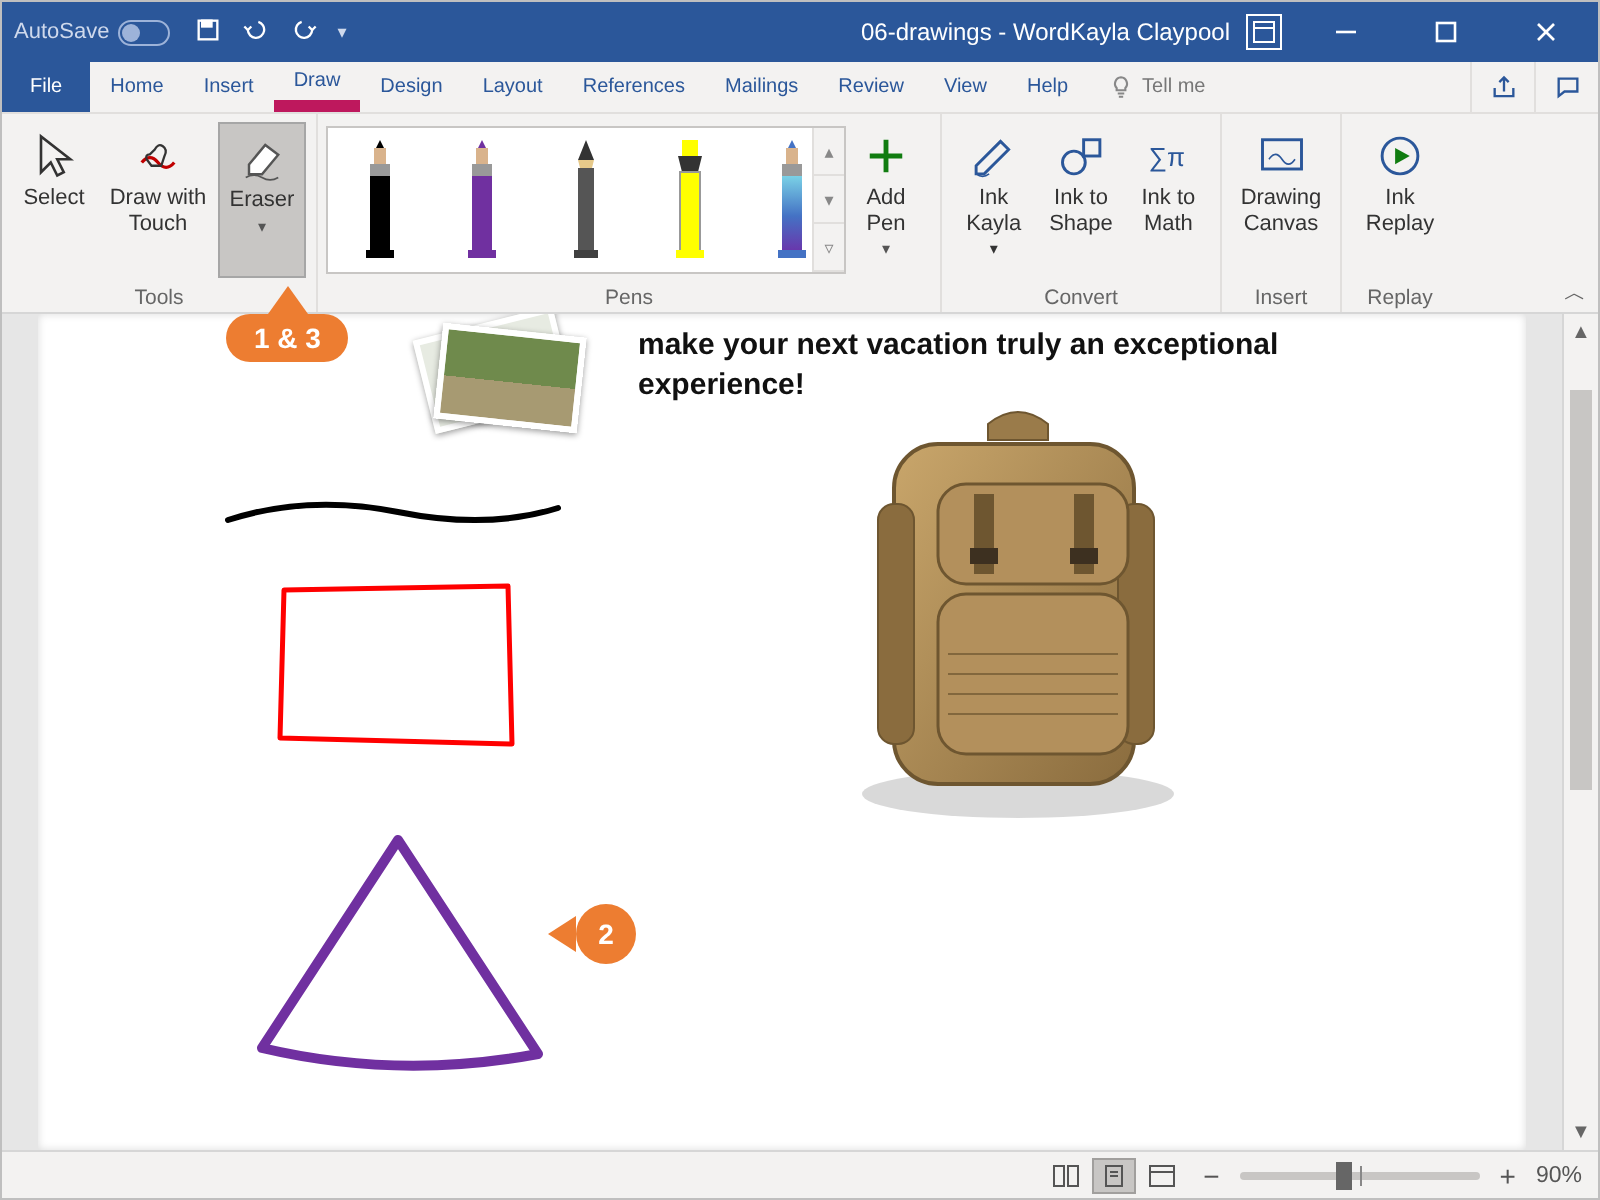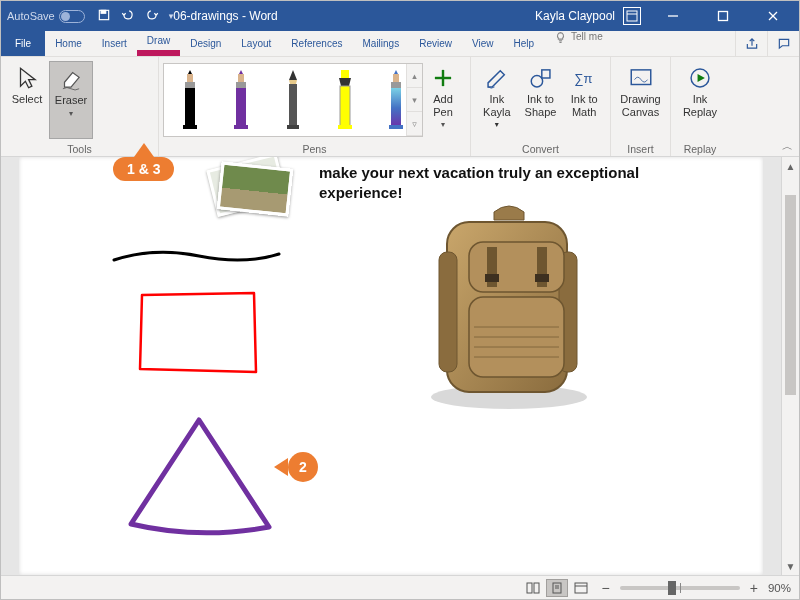--- a/index.html
+++ b/index.html
@@ -4,33 +4,33 @@
 <style>
   * { box-sizing: border-box; margin: 0; padding: 0; font-family: "Segoe UI", Arial, sans-serif; }
   body { width: 800px; height: 600px; overflow: hidden; background: #fff; border: 1px solid #bfbfbf; }
   .titlebar { height: 30px; background: #2b579a; color: #fff; display: flex; align-items: center; font-size: 12px; }
   .titlebar .left { display: flex; align-items: center; gap: 4px; padding-left: 6px; }
   .autosave { display: flex; align-items: center; gap: 4px; color: #cfd9ec; font-size: 11px; }
   .toggle-off { width: 26px; height: 13px; border: 1px solid #9db3d9; border-radius: 7px; position: relative; }
   .toggle-off:after { content:""; width:9px;height:9px;border-radius:50%;background:#9db3d9;position:absolute;left:1px;top:1px;}
   .qat { display:flex; gap:10px; margin-left:8px; align-items:center; }
   .qat svg { width:14px; height:14px; }
-  .title-center { flex:1; text-align:left; }
+  .title-center { flex:1; text-align:right; }
   .title-right { display:flex; align-items:center; gap:6px; padding-right:4px; }
   .winbtn { width:44px; height:30px; display:flex; align-items:center; justify-content:center; }
   .winbtn svg { width:12px; height:12px; }
   .username { font-size:12px; color:#fff; margin-right:2px; }
   .sq { width:18px;height:18px;border:1px solid #fff; display:flex;align-items:center;justify-content:center; margin-right:4px;}
   .sq svg{width:12px;height:12px;}
   .menubar { height:26px; background:#f3f2f1; display:flex; align-items:stretch; border-bottom:1px solid #e1dfdd; font-size:10px; }
   .menubar .tab { padding:0 10px; display:flex; align-items:center; color:#2b579a; cursor:default;}
   .menubar .tab.file { background:#2b579a; color:#fff; padding:0 14px;}
   .menubar .tab.active { border-bottom:6px solid #be185d; color:#2b579a; font-weight:400;}
   .menubar .spacer { flex:1; }
-  .menubar .tellme { display:flex;align-items:flex-start; gap:4px; color:#777; padding:0 10px;}
+  .menubar .tellme { display:flex;align-items:center; gap:4px; color:#777; padding:0 10px;}
   .menubar .iconbtn { width:32px; display:flex; align-items:center; justify-content:center; border-left:1px solid #e1dfdd;}
   .ribbon { background:#f3f2f1; border-bottom:1px solid #d6d6d6; display:flex; position:relative; height:100px; }
   .group { border-right:1px solid #e1dfdd; display:flex; flex-direction:column; padding:4px 4px 0 4px;}
   .group-controls { flex:1; display:flex; align-items:flex-start; gap:0;}
   .group-label { text-align:center; font-size:10.5px; color:#666; padding-bottom:1px;}
   .bigbtn { width:44px; display:flex; flex-direction:column; align-items:center; gap:2px; padding-top:4px; font-size:11px; color:#333; text-align:center; line-height:1.15; height:78px; }
   .bigbtn.eraser { background:#c8c6c4; border:1px solid #a6a6a6;}
   .bigbtn svg { width:26px;height:26px; }
   .bigbtn.addpen { width:40px;}
   .drawwith { width:60px;}
@@ -151,20 +151,27 @@
 <div class="ribbon">
 
   <div class="group" style="width:158px;justify-content:center;">
     <div class="group-controls">
       <div class="bigbtn">
         <svg viewBox="0 0 32 32">
             <path d="M8 4 L8 26 L14 20 L18 28 L22 26 L18 18 L26 18 Z" fill="none" stroke="#333" stroke-width="1.6"></path>
           </svg>
         <span>Select</span>
       </div>
+      <div class="bigbtn drawwith">
+        <svg viewBox="0 0 32 32">
+            <path d="M6 20 q5 -6 10 0 t10 0" stroke="#c00000" stroke-width="2" fill="none"></path>
+            <path d="M14 12 q2 -4 5 -2 q3 2 1 6 l-2 6 h-6 l-3 -4 q-1 -3 2 -3 z" fill="none" stroke="#333" stroke-width="1.4"></path>
+          </svg>
+        <span>Draw with Touch</span>
+      </div>
       <div class="bigbtn eraser">
         <svg viewBox="0 0 32 32">
             <path d="M8 20 L18 8 L26 14 L16 26 L8 26 Z" fill="#fff" stroke="#555" stroke-width="1.5"></path>
             <path d="M6 28 q5 -3 10 0 t10 0" stroke="#555" fill="none"></path>
           </svg>
         <span>Eraser</span>
         <span style="font-size:8px;color:#555;">▾</span>
       </div>
     </div>
     <div class="group-label">Tools</div>

